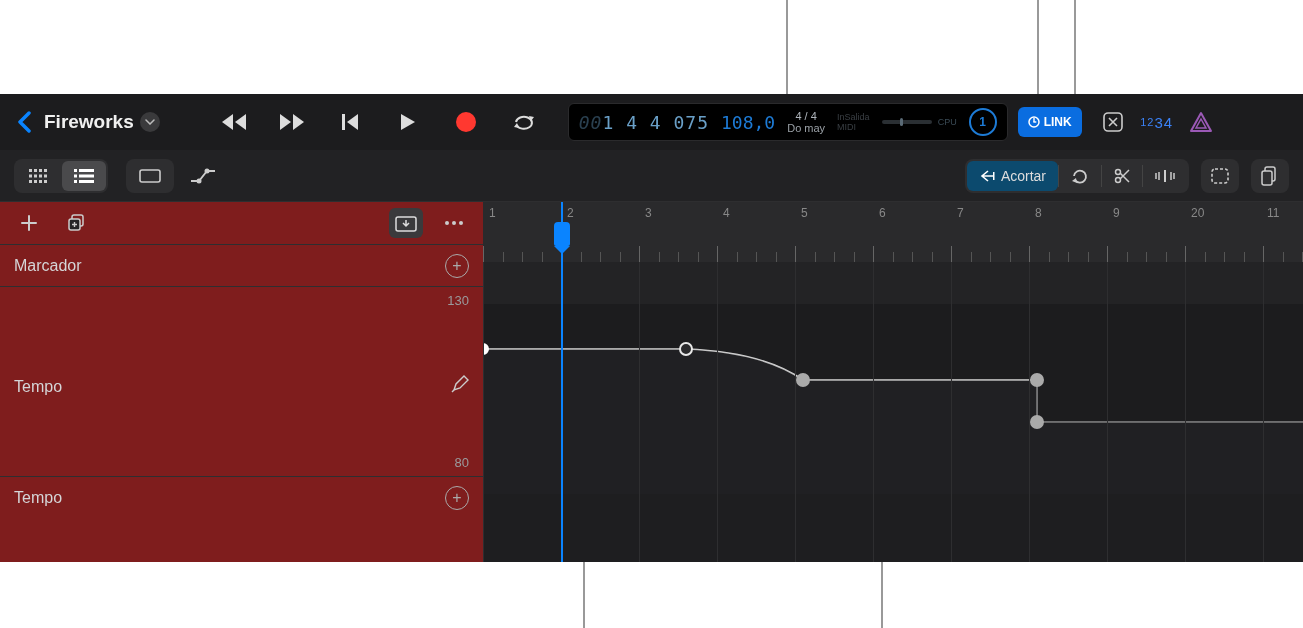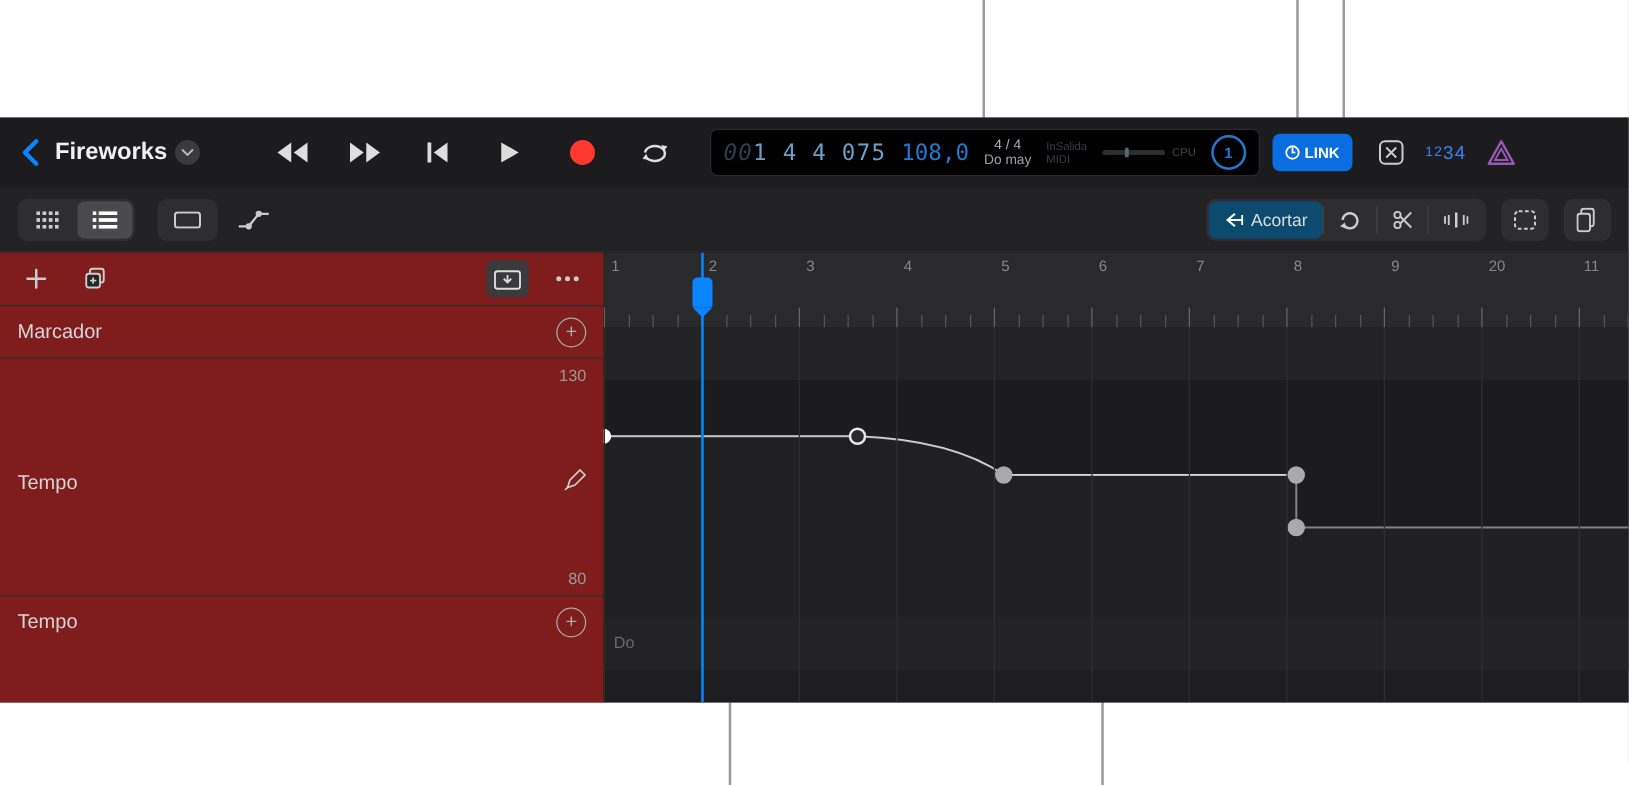--- a/index.html
+++ b/index.html
@@ -403,23 +403,20 @@
             <div class="tick" style="left: 721.5px; height: 10px;"></div>
             <div class="tick" style="left: 741px; height: 10px;"></div>
             <div class="tick" style="left: 760.5px; height: 10px;"></div>
             <div class="barnum" style="left: 784px;">11</div>
             <div class="tick major" style="left: 780px; height: 16px;"></div>
             <div class="tick" style="left: 799.5px; height: 10px;"></div>
             <div class="tick" style="left: 819px; height: 10px;"></div>
           </div>
         <div class="lane-marker"></div>
         <div class="lane-tempo"></div>
-        <div class="lane-chord">
-          <span class="chord-label">Do</span>
-        </div>
 
         <div class="curve">
           <svg viewBox="0 0 820 190" preserveAspectRatio="none">
 
             <path d="M 0 45 L 203 45 Q 280 48 320 76 L 554 76" stroke="#d8d8d8" stroke-width="1.6" fill="none"></path>
             <path d="M 554 76 L 554 118 L 820 118" stroke="#8a8a8c" stroke-width="1.6" fill="none"></path>
             <path d="M 0 45 L 0 190 L 820 190 L 820 118 L 554 118 L 554 76 L 320 76 Q 280 48 203 45 Z" fill="#3a3a3c" opacity="0.18"></path>
             <circle class="node white" cx="0" cy="45" r="5"></circle>
             <circle class="node" cx="203" cy="45" r="6"></circle>
             <circle class="node solid" cx="320" cy="76" r="6"></circle>

